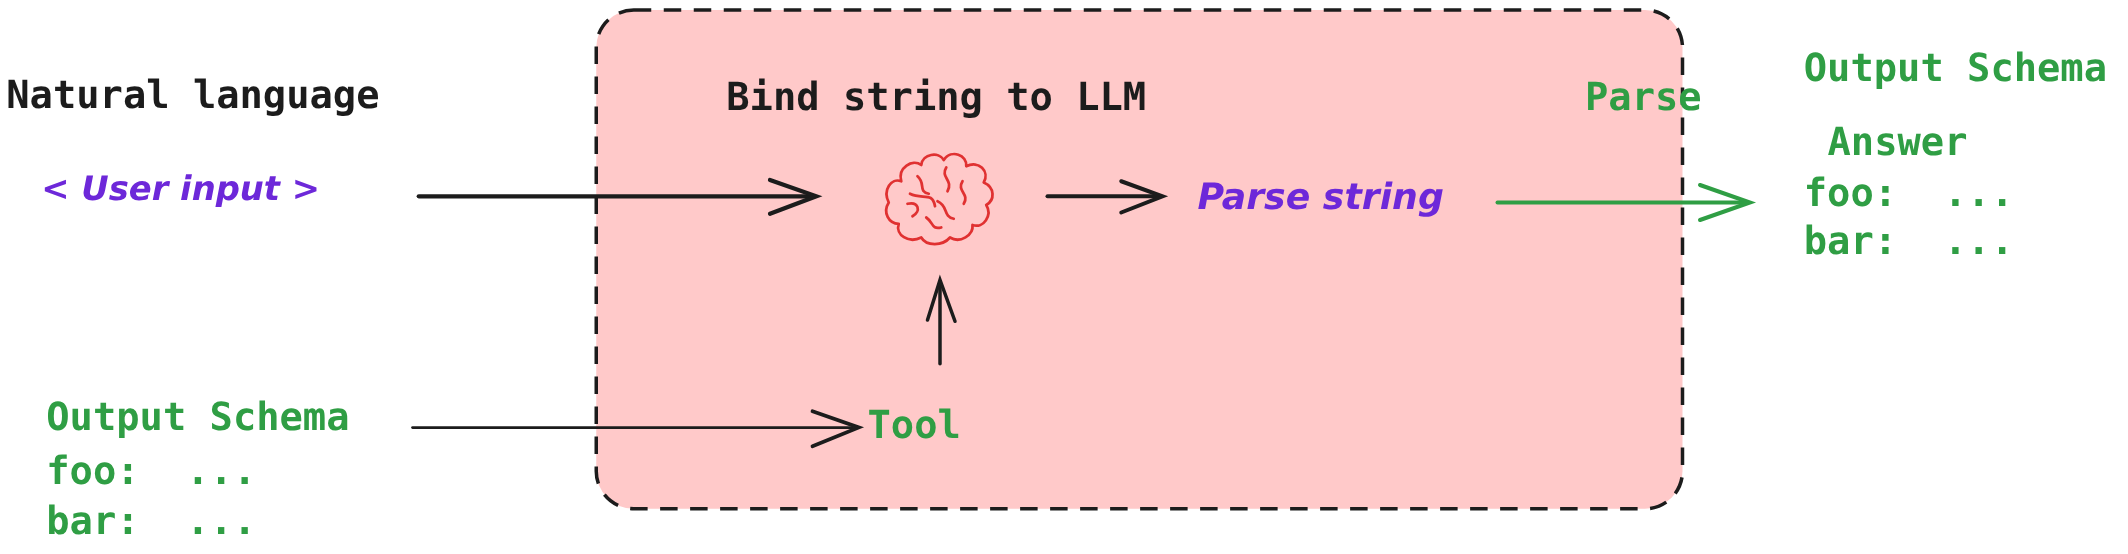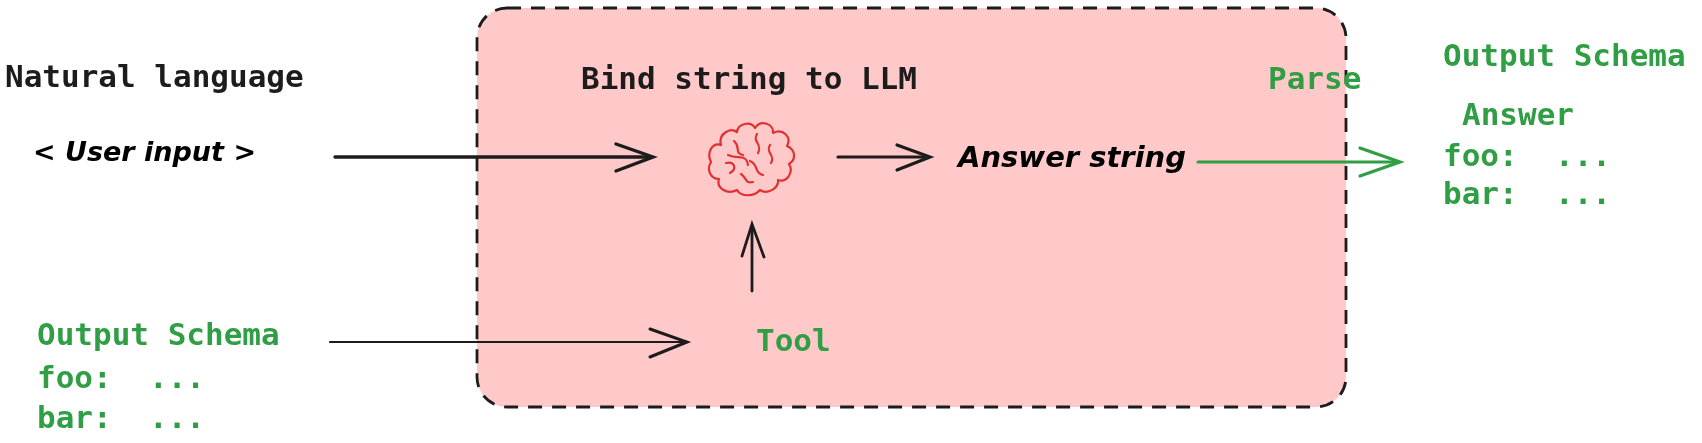--- a/index.html
+++ b/index.html
@@ -19,21 +19,21 @@
     font-weight: bold;
     font-size: 31px;
     line-height: 36px;
     color: #1c1c1c;
   }
   .green { color: #2f9e44; }
   .hand {
     font-family: "DejaVu Sans", "Liberation Sans", sans-serif;
     font-style: italic;
     font-weight: 600;
-    color: #000000;
+    color: #6d28d9;
   }
 </style>
 </head>
 <body>
 
 <div id="canvas">
 
   <svg id="artwork" viewBox="0 0 1702 443">
 
     <rect x="477" y="8" width="869" height="399" rx="30" ry="30" fill="#ffc9c9" stroke="#1c1c1c" stroke-width="2.8" stroke-dasharray="14 10"></rect>
@@ -80,22 +80,22 @@
   <div class="txt hand" style="left:33px; top:135px; font-size:27px; line-height:34px;">&lt; User input &gt;</div>
 
   <div class="txt mono green" style="left:37px; top:316px;">Output Schema</div>
   <div class="txt mono green" style="left:37px; top:359px;">foo:  ...</div>
   <div class="txt mono green" style="left:37px; top:399px;">bar:  ...</div>
 
   <div class="txt mono" style="left:581px; top:60px;">Bind string to LLM</div>
 
   <div class="txt mono green" style="left:1223px; top:60px;margin-left:45px;">Parse</div>
 
-  <div class="txt hand" style="left:958px; top:139px; font-size:29px; line-height:36px;">Answer string</div>
+  <div class="txt hand" style="left:958px; top:139px; font-size:29px; line-height:36px;">Parse string</div>
 
-  <div class="txt mono green" style="left:756px; top:322px;">Tool</div>
+  <div class="txt mono green" style="left:694px; top:322px;">Tool</div>
 
   <div class="txt mono green" style="left:1443px; top:37px;">Output Schema</div>
   <div class="txt mono green" style="left:1462px; top:96px;">Answer</div>
   <div class="txt mono green" style="left:1443px; top:137px;">foo:  ...</div>
   <div class="txt mono green" style="left:1443px; top:175px;">bar:  ...</div>
 
 </div>
 
 </body></html>

